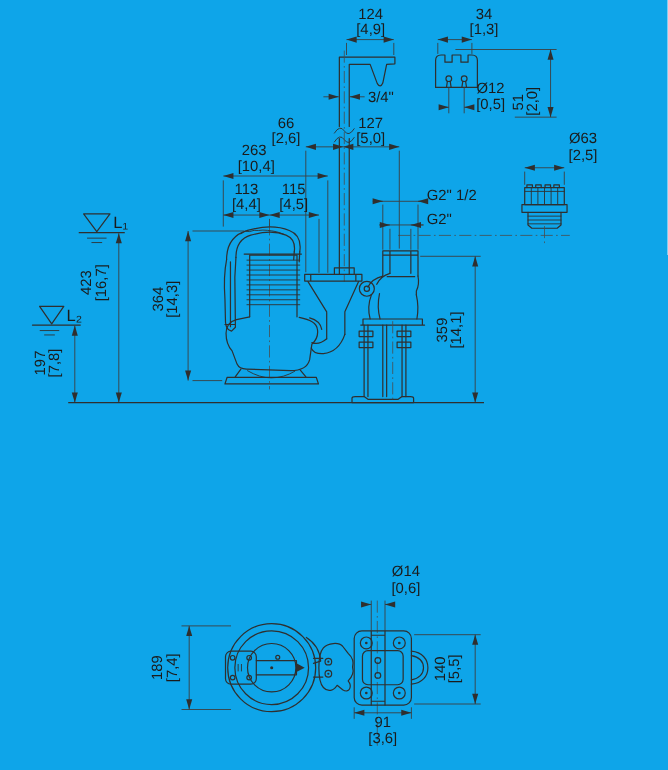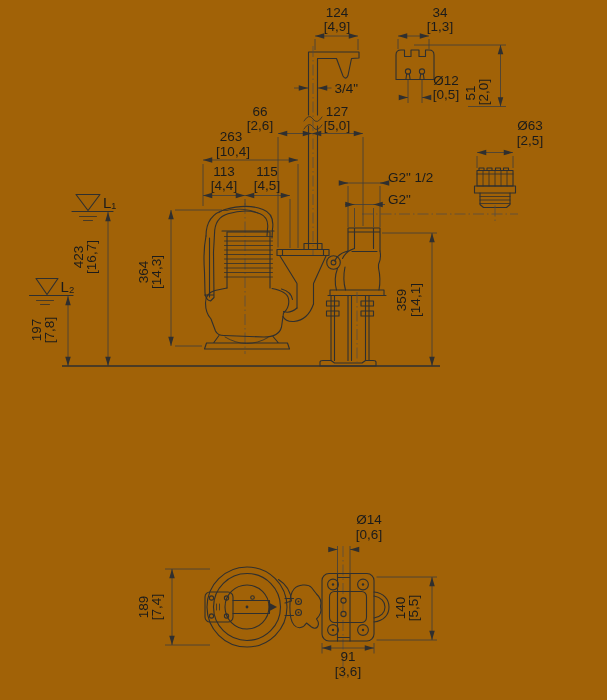--- a/index.html
+++ b/index.html
@@ -1,16 +1,16 @@
 <!DOCTYPE html>
 <html><head>
 <meta charset="utf-8">
 <style>
   html,body{margin:0;padding:0;background:#ffffff;}
-  .stage{position:relative;width:607px;height:700px;background:#a16207;overflow:hidden;}
+  .stage{position:relative;width:607px;height:700px;background:#0ea5e9;overflow:hidden;}
   svg{display:block;}
   .ink{stroke:#2f2f2f;fill:none;stroke-width:1.1;stroke-linecap:round;stroke-linejoin:round;}
   .thin{stroke:#2f2f2f;fill:none;stroke-width:0.8;stroke-linecap:round;}
   .dim{stroke:#3d3d3d;fill:none;stroke-width:0.8;}
   .cl{stroke:#4a4a4a;fill:none;stroke-width:0.7;stroke-dasharray:11 3 1.5 3;}
   .ground{stroke:#2f2f2f;fill:none;stroke-width:1.3;}
   .fill{fill:#2f2f2f;stroke:none;}
   text{font-family:"Liberation Sans","DejaVu Sans",sans-serif;font-size:13.5px;fill:#1b1b1b;}
   text.lvl{font-size:15px;}
   .mid{text-anchor:middle;}

